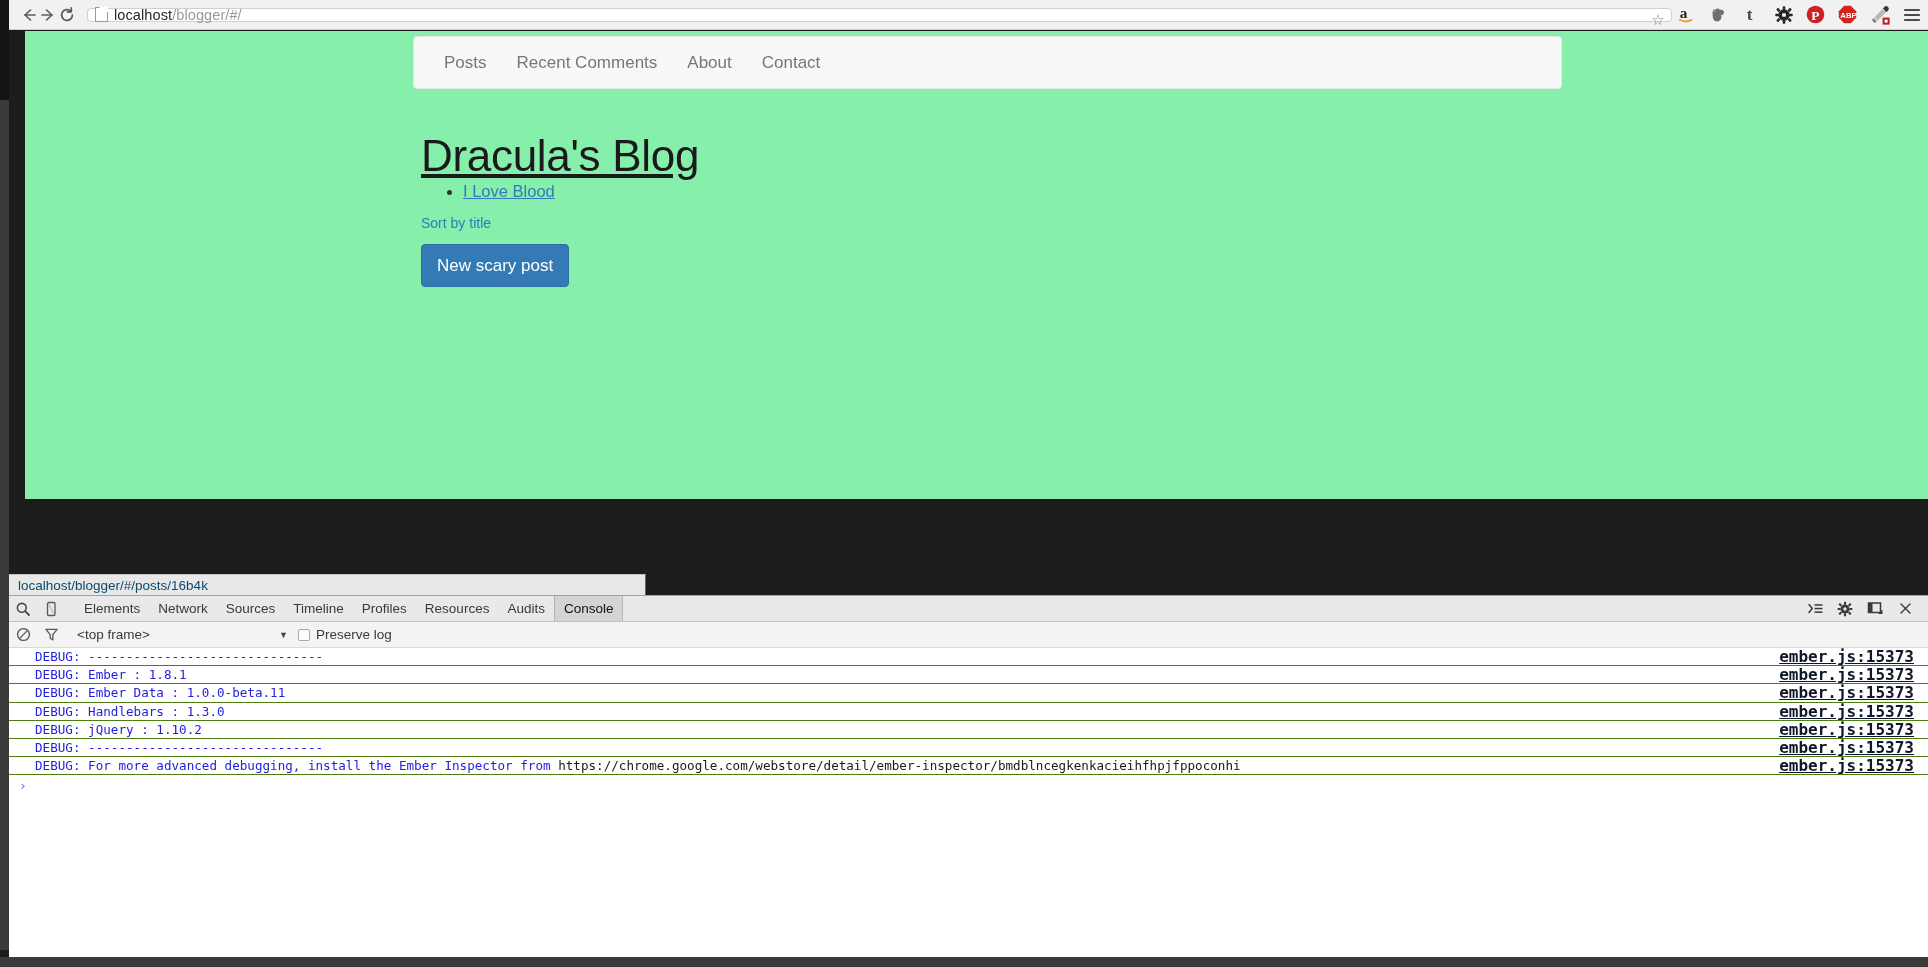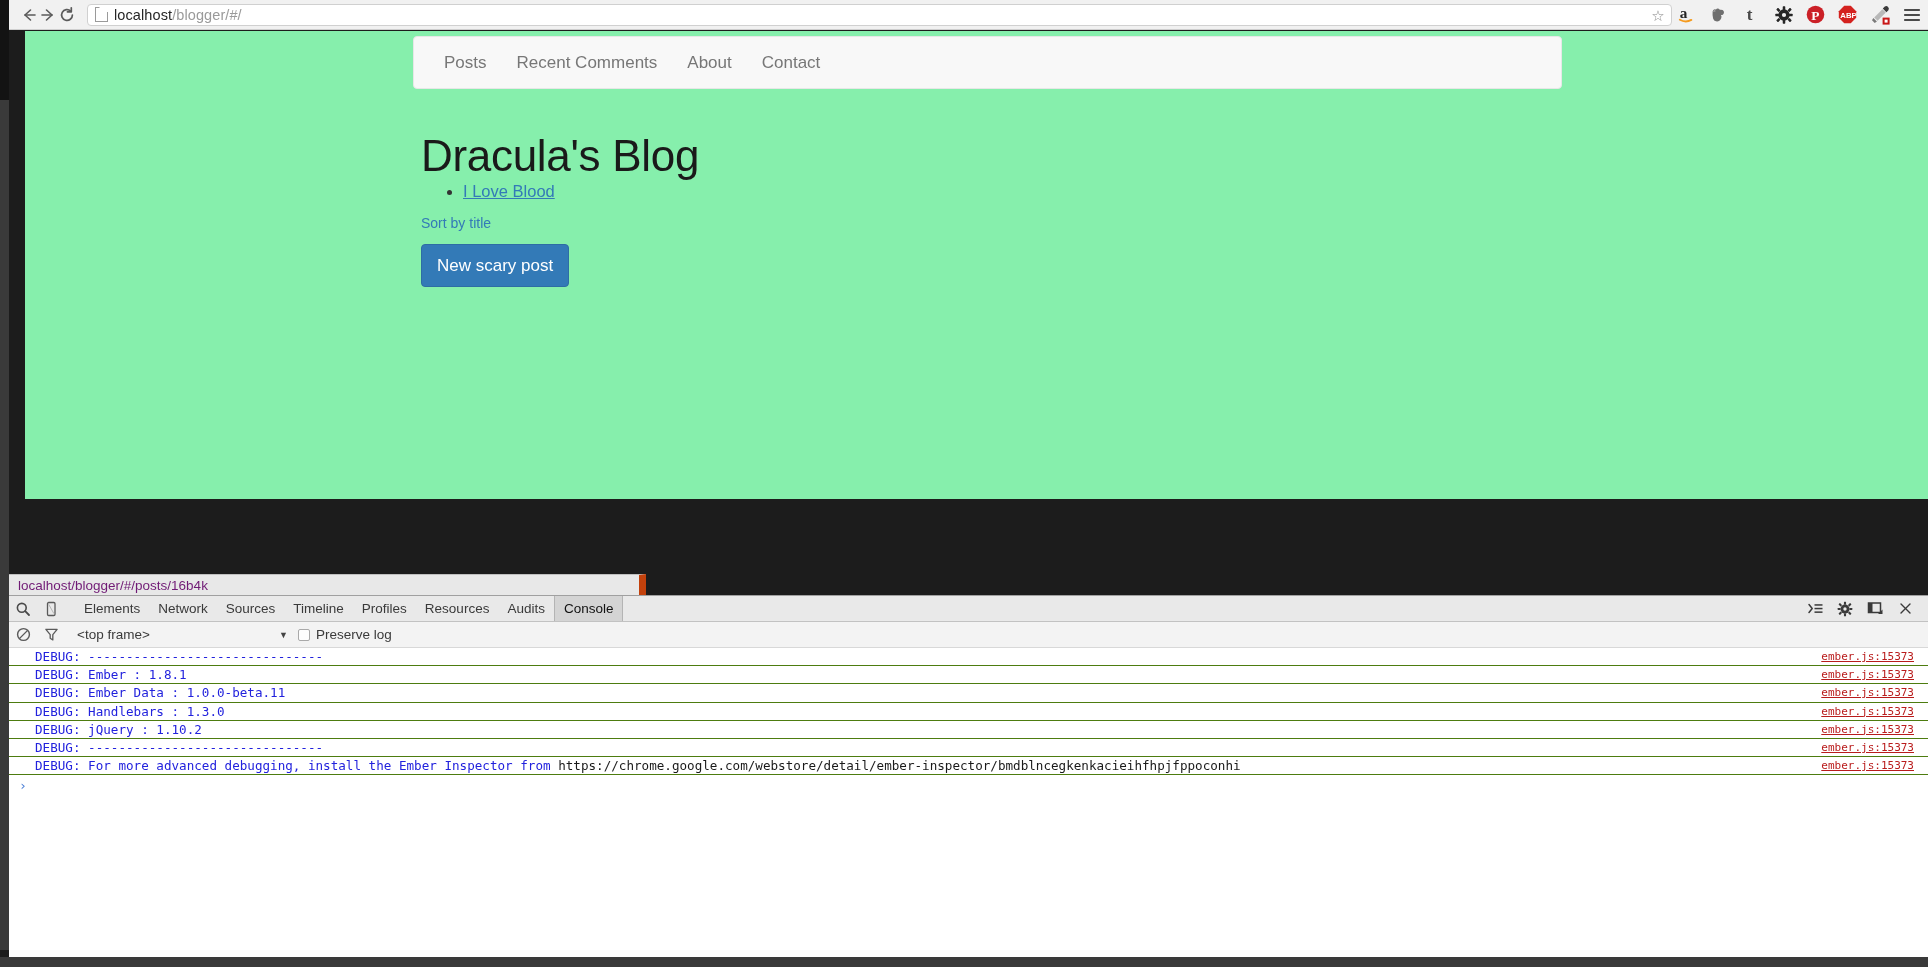--- a/index.html
+++ b/index.html
@@ -49,21 +49,21 @@
     color: #5a5a5a;
     font-size: 17px;
     line-height: 1;
   }
   #nav-back { margin-left: 10px; }
   .nav-btn svg { display: block; }
 
   #omnibox {
     flex: 0 0 auto;
     margin-left: 10px;
-    width: 1585px; height: 22px;
+    width: 1585px; height: 14px;
     background: #ffffff;
     border: 1px solid #d0d0d0;
     border-radius: 4px;
     display: flex;
     align-items: center;
     padding: 0 4px;
     position: relative;
   }
   #page-doc-icon {
     width: 13px; height: 15px;
@@ -138,20 +138,21 @@
     white-space: nowrap;
   }
 
   #blog-title {
     position: absolute;
     left: 396px; top: 100px;
     font-size: 44px;
     font-weight: normal;
     color: #1a1a1a;
     letter-spacing: -0.3px;
+    text-decoration: underline;
   }
   #post-list {
     position: absolute;
     left: 396px; top: 148px;
     list-style: disc;
     padding-left: 42px;
   }
   #post-list li {
     font-size: 16px;
     color: #333333;
@@ -183,26 +184,26 @@
     line-height: 1.1;
   }
 
   
   #status-bubble {
     position: absolute;
     left: 9px; top: 574px;
     width: 637px; height: 21px;
     background: #e8e8e8;
     border-top: 1px solid #bfbfbf;
-    border-right: 7px solid #c2410c;
+    border-right: 1px solid #c2410c;
     display: flex;
     align-items: center;
     padding-left: 9px;
     font-size: 13.5px;
-    color: #701a75;
+    color: #0c4a6e;
     z-index: 5;
     white-space: nowrap;
     overflow: hidden;
   }
 
   
   #devtools {
     position: absolute;
     left: 9px; top: 595px;
     width: 1919px; height: 362px;
@@ -305,23 +306,24 @@
     border-bottom: 1px solid #4d7c0f;
     padding-left: 26px;
     white-space: nowrap;
     overflow: hidden;
   }
   .msg-debug { color: #2222dd; }
   .msg-plain { color: #1a1a1a; }
   .source-link {
     position: absolute;
     right: 14px; top: 0;
-    color: #b91c1c;
+    color: #0f172a;
     text-decoration: underline;
-    font-size: 11px;
+    font-size: 16px;
+    font-weight: bold;
   }
   #console-prompt {
     height: 22px;
     line-height: 22px;
     padding-left: 10px;
     color: #4a7fd6;
     font-family: "DejaVu Sans Mono", "Liberation Mono", monospace;
     font-size: 13px;
   }
 </style>

